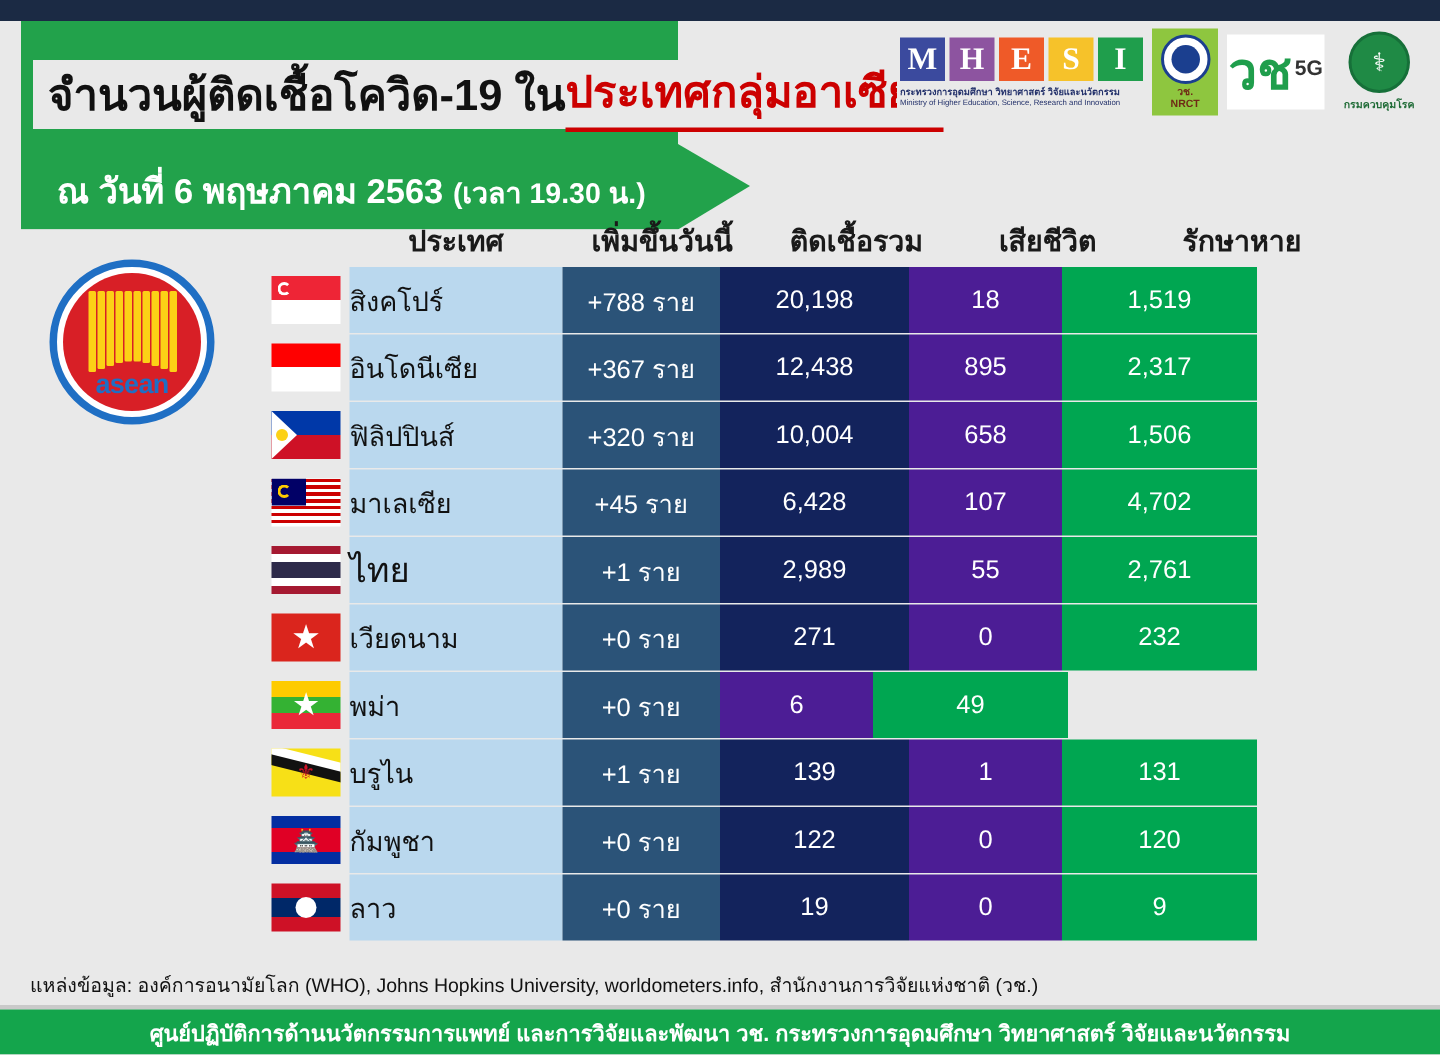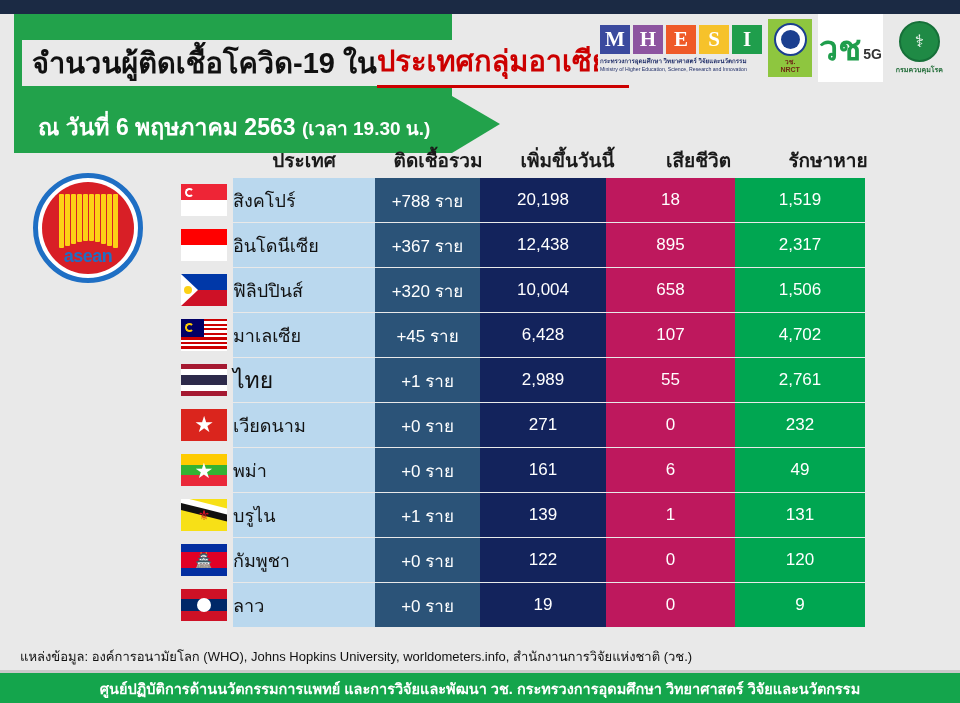--- a/index.html
+++ b/index.html
@@ -53,21 +53,21 @@
   .mhesi-en { font-size: 5.2px; color: #22306a; padding-left: 2px; white-space: nowrap; }
 
   .nrct { width: 52px; height: 58px; background: #8ec63f; display: flex; flex-direction: column; align-items: center; justify-content: center; }
   .nrct-seal {
     width: 33px; height: 33px; border-radius: 50%; background: #ffffff;
     border: 2px solid #1b3f8f; display: flex; align-items: center; justify-content: center;
   }
   .nrct-inner { width: 19px; height: 19px; border-radius: 50%; background: #1b3f8f; }
   .nrct-txt { font-size: 7px; font-weight: bold; color: #6f2b16; line-height: 1.05; text-align: center; margin-top: 2px; }
 
-  .wch5g { width: 76px; height: 68px; background: #ffffff; display: flex; align-items: center; justify-content: center; gap: 2px; }
+  .wch5g { width: 76px; height: 50px; background: #ffffff; display: flex; align-items: center; justify-content: center; gap: 2px; }
   .wch-glyph { font-size: 34px; color: #1f9e4c; font-weight: bold; line-height: 1; }
   .wch-5g { font-size: 14px; color: #333; font-weight: bold; align-self: flex-end; padding-bottom: 20px; }
 
   .dcd { width: 72px; height: 60px; background: #e9e9e9; display: flex; flex-direction: column; align-items: center; justify-content: center; }
   .dcd-seal {
     width: 41px; height: 41px; border-radius: 50%; background: #1f8a45; border: 2px solid #167039;
     display: flex; align-items: center; justify-content: center; color: #fff; font-size: 17px;
   }
   .dcd-txt { font-size: 7px; color: #1f6b36; font-weight: bold; margin-top: 2px; white-space: nowrap; }
 
@@ -101,21 +101,21 @@
   .row { display: flex; height: 44px; margin-bottom: 1px; }
   .cell { display: flex; align-items: center; justify-content: center; font-size: 17px; color: #fff; }
   .cell-flag { width: 58px; background: #e9e9e9; display: flex; align-items: center; justify-content: center; }
   .cell-name {
     width: 142px; background: #bad8ee; color: #111; font-size: 18px;
     display: flex; align-items: center; justify-content: flex-start;
   }
   .cell-name.big { font-size: 23px; }
   .cell-new  { width: 105px; background: #2b5378; }
   .cell-tot  { width: 126px; background: #13235c; }
-  .cell-dead { width: 129px; background: #be185d; }
+  .cell-dead { width: 102px; background: #4c1d95; }
   .cell-rec  { width: 130px; background: #00a651; }
 
   
   .flag { width: 46px; height: 32px; position: relative; overflow: hidden; }
   .fl-sg { background: linear-gradient(#ee2536 0 50%, #ffffff 50% 100%); }
   .fl-sg .moon { position: absolute; left: 4px; top: 4px; width: 9px; height: 9px; border-radius: 50%; border: 2px solid #fff; border-right-color: transparent; }
   .fl-id { background: linear-gradient(#ff0000 0 50%, #ffffff 50% 100%); }
   .fl-ph { background: linear-gradient(#0038a8 0 50%, #ce1126 50% 100%); }
   .fl-ph .tri { position: absolute; left: 0; top: 0; width: 0; height: 0; border-top: 16px solid transparent; border-bottom: 16px solid transparent; border-left: 17px solid #ffffff; }
   .fl-ph .sun { position: absolute; left: 3px; top: 12px; width: 8px; height: 8px; border-radius: 50%; background: #fcd116; }
@@ -214,22 +214,22 @@
       <div class="stalk" style="height:52px"></div>
       <div class="stalk" style="height:54px"></div>
     </div>
     <div class="asean-word">asean</div>
   </div>
 
   <div class="table">
     <div class="thead">
       <div class="th c-flag"></div>
       <div class="th c-name">ประเทศ</div>
+      <div class="th c-new">เพิ่มขึ้นวันนี้</div>
       <div class="th c-tot">ติดเชื้อรวม</div>
-      <div class="th c-new">เพิ่มขึ้นวันนี้</div>
       <div class="th c-dead">เสียชีวิต</div>
       <div class="th c-rec">รักษาหาย</div>
     </div>
 
     <div class="row">
       <div class="cell-flag">
         <div class="flag fl-sg">
             <div class="moon"></div>
           </div>
       </div>
@@ -304,21 +304,20 @@
     </div>
 
     <div class="row">
       <div class="cell-flag">
         <div class="flag fl-mm">
             <span class="star flag-emb" style="font-size:21px">★</span>
           </div>
       </div>
       <div class="cell cell-name">พม่า</div>
       <div class="cell cell-new">+0 ราย</div>
-      <div class="cell cell-tot">161</div>
       <div class="cell cell-dead">6</div>
       <div class="cell cell-rec">49</div>
     </div>
 
     <div class="row">
       <div class="cell-flag">
         <div class="flag fl-bn">
             <div class="b1"></div>
             <div class="b2"></div>
             <span class="flag-emb" style="color:#cf1126;font-size:14px">⚜</span>

